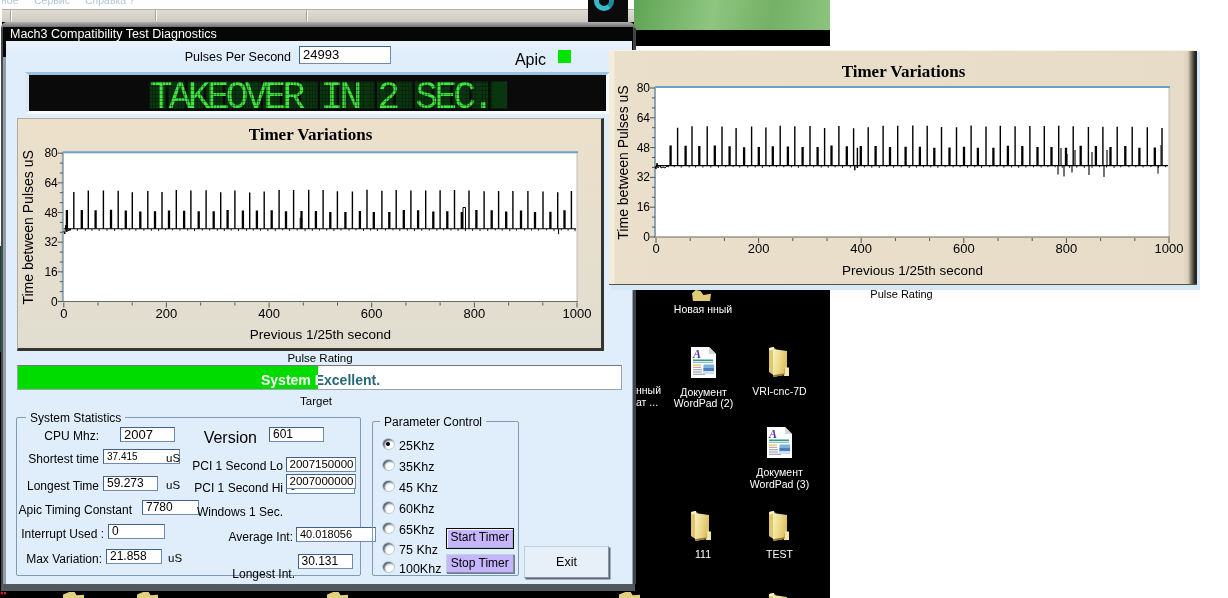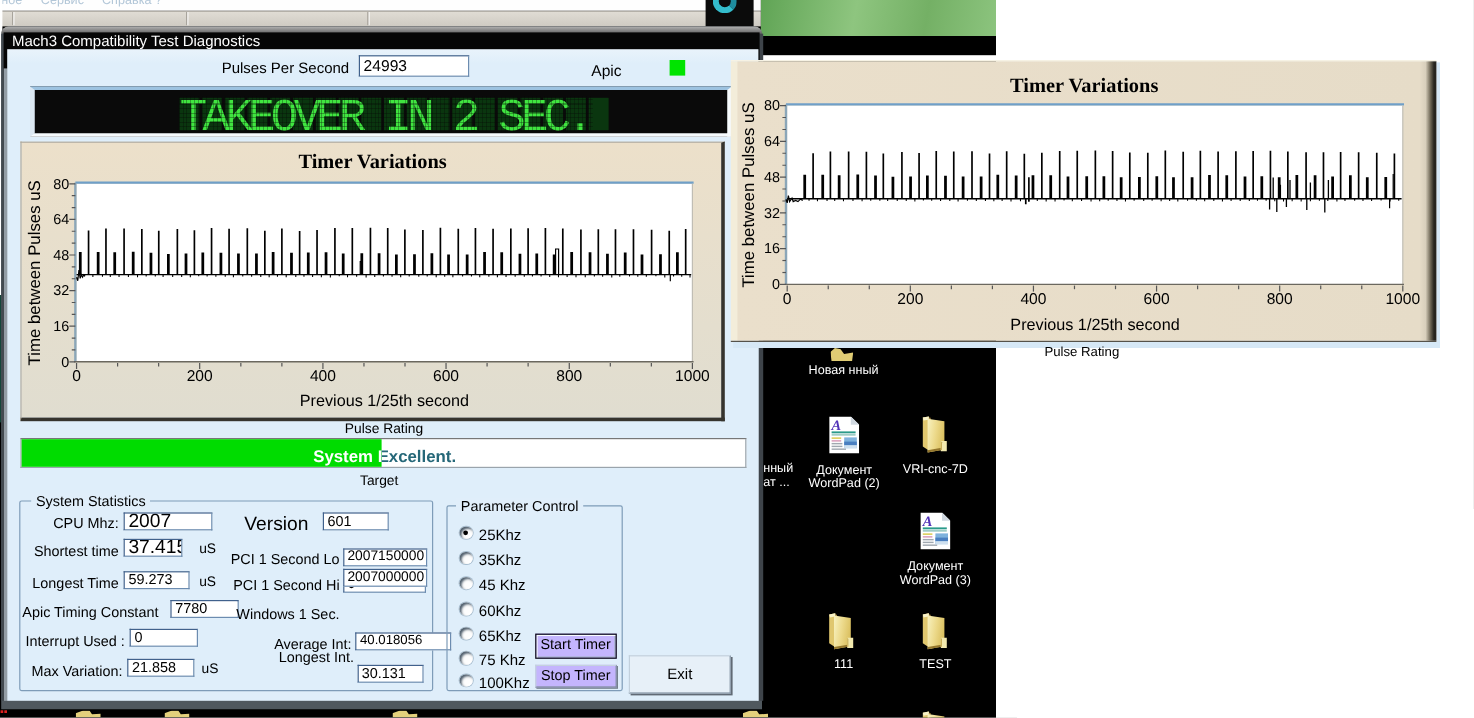--- a/index.html
+++ b/index.html
@@ -161,21 +161,21 @@
 
 <div style="left:1px;top:22px;width:634px;height:569px;background:#50585e;border-radius:7px 7px 0 0"></div>
 <div style="left:1px;top:28px;width:5px;height:556px;background:linear-gradient(90deg,#434a50 0 2.5px,#939da5 2.5px 5px)"></div>
 <div style="left:630.5px;top:28px;width:5px;height:556px;background:linear-gradient(90deg,#98a2aa 0 1.5px,#3e444a 1.5px 5px)"></div>
 <div style="left:1px;top:22px;width:634px;height:6px;background:linear-gradient(#b2b2b2,#636363);border-radius:7px 7px 0 0"></div>
 <div style="left:3px;top:27px;width:630px;height:30px;background:#060606;color:#fff;font-size:12.5px;line-height:14px;padding-left:7px">Mach3 Compatibility Test Diagnostics</div>
 <div style="left:6px;top:41px;width:625.5px;height:542.5px;background:linear-gradient(#e9f3fb,#dfeefa 12px)"></div>
 
 <div class="lab" style="left:180px;top:50px;width:111px;font-size:12.5px">Pulses Per Second</div>
 <div class="tb" style="left:299px;top:46px;width:92px;height:18px;font-size:13px;line-height:15px">24993</div>
-<div class="lab" style="left:484px;top:51px;width:34px;font-size:13px">Apic</div>
+<div class="lab" style="left:512px;top:51px;width:34px;font-size:16px">Apic</div>
 <div style="left:558px;top:50px;width:13px;height:13px;background:#00e400"></div>
 
 <div style="left:25px;top:72px;width:585px;height:42px;background:#0a0a0a;border-top:3px solid #9cc2e0;border-left:4px solid #dce8f2;border-right:4px solid #f6fafd;border-bottom:3px solid #f6fafd"></div>
 <svg width="577" height="36" style="position:absolute;left:29px;top:75px">
 <rect width="577" height="36" fill="#0a0a0a"></rect>
 <rect x="120.5" y="6.5" width="16.6" height="27" fill="#0a360f"></rect>
     <rect x="139.4" y="6.5" width="16.6" height="27" fill="#0a360f"></rect>
     <rect x="158.4" y="6.5" width="16.6" height="27" fill="#0a360f"></rect>
     <rect x="177.3" y="6.5" width="16.6" height="27" fill="#0a360f"></rect>
     <rect x="196.3" y="6.5" width="16.6" height="27" fill="#0a360f"></rect>
@@ -268,23 +268,23 @@
   <div style="left:243px;top:0;position:absolute;font-size:14px;font-weight:bold;color:#fff;white-space:nowrap">System Excellent.</div>
 </div>
 <div style="left:318px;top:371.5px;width:200px;height:18px;overflow:hidden">
   <div style="left:-57px;top:0;position:absolute;font-size:14px;font-weight:bold;color:#266879;white-space:nowrap">System Excellent.</div>
 </div>
 <div style="left:216px;top:394.5px;width:200px;text-align:center;font-size:11.5px">Target</div>
 
 <div class="gbox" style="left:16px;top:417px;width:345px;height:159px"></div>
 <div class="gcap" style="left:26px;top:411px">System Statistics</div>
 <div class="lab" style="left:-51px;top:429px;width:150px;font-size:12px">CPU Mhz:</div>
-<div class="tb" style="left:103px;top:426.5px;width:74px;height:15px;font-size:16px">2007</div>
+<div class="tb" style="left:120px;top:426.5px;width:55px;height:15px;font-size:13px">2007</div>
 <div class="lab" style="left:-51px;top:451.5px;width:150px;font-size:12px">Shortest time</div>
-<div class="tb" style="left:103px;top:448.5px;width:49px;height:15px;font-size:16px">37.415</div>
+<div class="tb" style="left:103px;top:448.5px;width:77px;height:15px;font-size:10px">37.415</div>
 <div class="lab" style="left:-51px;top:479px;width:150px;font-size:12px">Longest Time</div>
 <div class="tb" style="left:103px;top:476px;width:55px;height:15px;font-size:12px">59.273</div>
 <div class="lab" style="left:-18px;top:502.5px;width:150px;font-size:12px">Apic Timing Constant</div>
 <div class="tb" style="left:142px;top:499.5px;width:57px;height:15px;font-size:12px">7780</div>
 <div class="lab" style="left:-46px;top:526.5px;width:150px;font-size:12px">Interrupt Used :</div>
 <div class="tb" style="left:108px;top:523.8px;width:57px;height:15px;font-size:12px">0</div>
 <div class="lab" style="left:-48px;top:551.5px;width:150px;font-size:12px">Max Variation:</div>
 <div class="tb" style="left:106px;top:548.5px;width:56px;height:15px;font-size:12px">21.858</div>
 <div class="lab" style="left:166px;top:451.5px;width:20px;text-align:left">uS</div>
 <div class="lab" style="left:166px;top:479px;width:20px;text-align:left">uS</div>
@@ -292,21 +292,21 @@
 <div class="lab" style="left:107px;top:429px;width:150px;font-size:16px">Version</div>
 <div class="tb" style="left:269px;top:426.5px;width:55px;height:15px;font-size:12px">601</div>
 <div class="lab" style="left:133px;top:459px;width:150px;font-size:12px">PCI 1 Second Lo</div>
 <div class="tb" style="left:285.5px;top:456.6px;width:70px;height:15px;font-size:11.5px">2007150000</div>
 <div class="lab" style="left:133px;top:481px;width:150px;font-size:12px">PCI 1 Second Hi</div>
 <div class="tb" style="left:285.5px;top:478.6px;width:69px;height:15px;font-size:12px">0</div>
 <div class="lab" style="left:133px;top:504.5px;width:150px;font-size:12px">Windows 1 Sec.</div>
 <div class="tb" style="left:285.5px;top:474px;width:70px;height:15px;font-size:11.5px">2007000000</div>
 <div class="lab" style="left:143px;top:530px;width:150px;font-size:12px">Average Int:</div>
 <div class="tb" style="left:296px;top:527.4px;width:80px;height:15px;font-size:11px">40.018056</div>
-<div class="lab" style="left:145px;top:541px;width:150px;font-size:12px">Longest Int.</div>
+<div class="lab" style="left:145px;top:567px;width:150px;font-size:12px">Longest Int.</div>
 <div class="tb" style="left:297.5px;top:553.9px;width:55px;height:15px;font-size:12px">30.131</div>
 
 <div class="gbox" style="left:372px;top:421px;width:147px;height:155px"></div>
 <div class="gcap" style="left:380px;top:415px">Parameter Control</div>
 <div class="radio" style="left:383px;top:438.5px">
     <div class="rdot"></div>
   </div>
 <div class="lab" style="left:399px;top:438.5px;width:70px;text-align:left;font-size:12.5px">25Khz</div>
 <div class="radio" style="left:383px;top:459.5px"></div>
 <div class="lab" style="left:399px;top:459.5px;width:70px;text-align:left;font-size:12.5px">35Khz</div>

